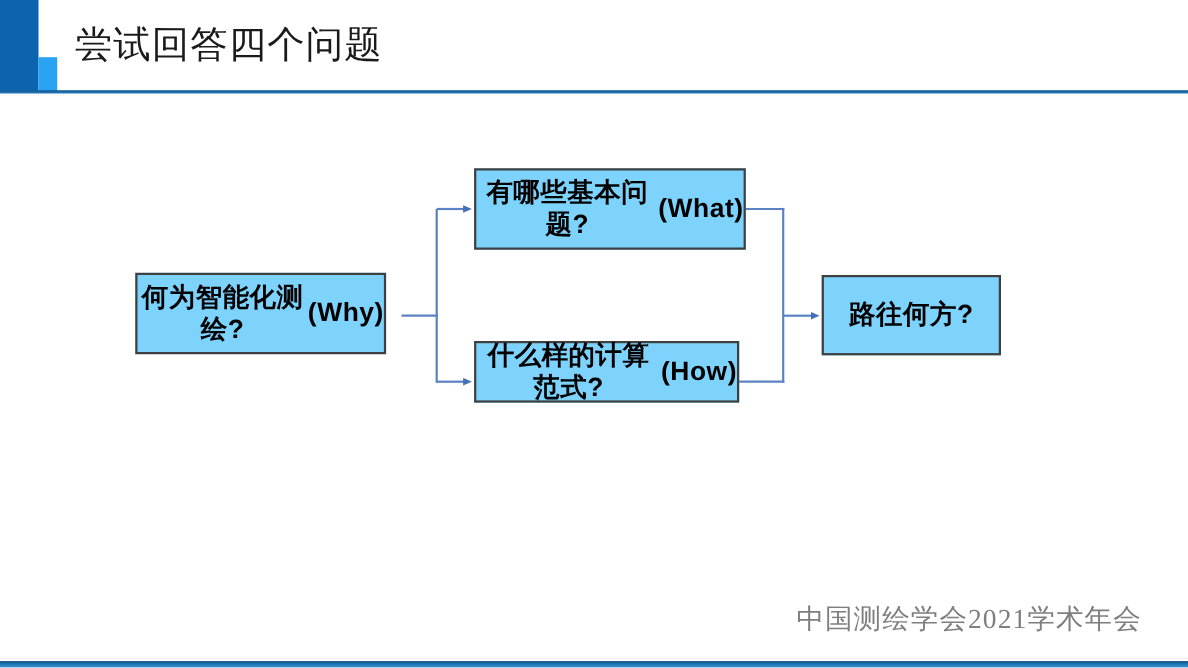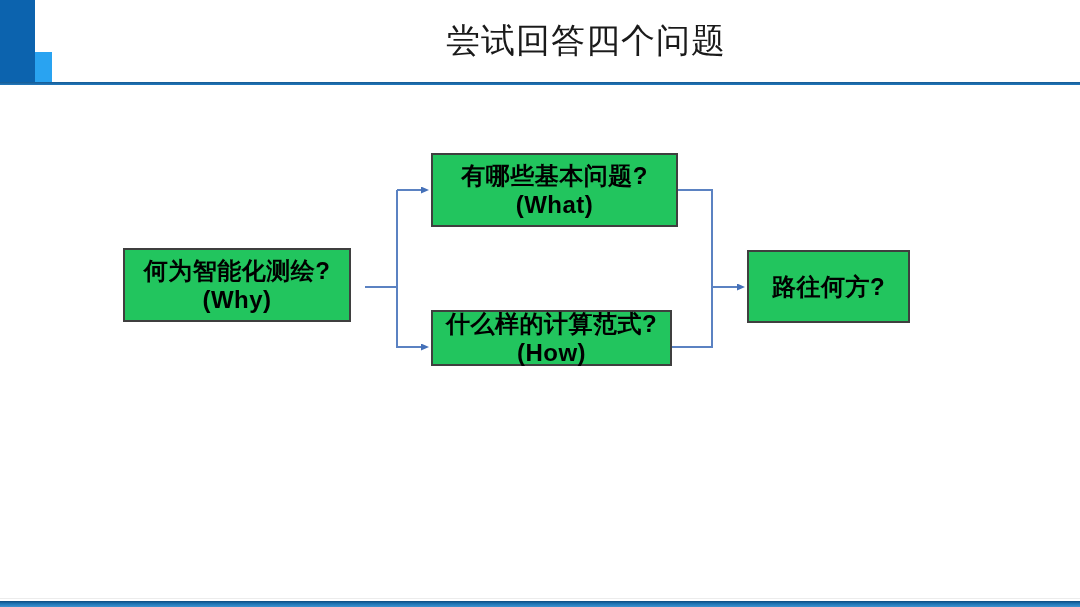--- a/index.html
+++ b/index.html
@@ -26,22 +26,21 @@
   .logo-light {
     position: absolute;
     left: 35px; top: 52px;
     width: 17px; height: 31px;
     background: var(--accent-light-blue, #29a3f1);
   }
   .slide-title {
     position: absolute;
     left: 0; right: 0; top: 18px;
     margin: 0;
-    padding-left: 92px;
-    text-align: center;
+    padding-left: 68px;
     font-size: 34px;
     font-weight: 500;
     letter-spacing: 1px;
     color: #1a1a1a;
   }
   .header-rule {
     position: absolute;
     left: 0; top: 82px;
     width: 100%; height: 3px;
     background: linear-gradient(to bottom,
@@ -63,24 +62,24 @@
     stroke: var(--connector-blue, #5b82c2);
     stroke-width: 2;
     fill: none;
   }
   .arrow-head {
     fill: var(--connector-arrow-blue, #4470b8);
   }
   .dbox {
     position: absolute;
     box-sizing: border-box;
-    background: #22c55e;
+    background: #7dd3fc;
     border: 2px solid var(--box-border, #3f3f3f);
     display: flex;
-    flex-direction: column;
+    flex-direction: row;
     align-items: center;
     justify-content: center;
     text-align: center;
     line-height: 1.22;
     font-weight: 700;
     font-size: 24px;
     color: #000000;
     letter-spacing: 0.5px;
   }
   .dbox-why   { left: 123px; top: 248px; width: 228px; height: 74px; }
@@ -163,16 +162,17 @@
       <span>什么样的计算范式?</span>
       <span>(How)</span>
     </div>
 
     <div class="dbox dbox-where">
       <span>路往何方?</span>
     </div>
 
   </div>
 
+  <div class="footer-credit">中国测绘学会2021学术年会</div>
   <div class="pre-bar-line"></div>
   <div class="bottom-bar"></div>
 
 </div>
 
 </body></html>

